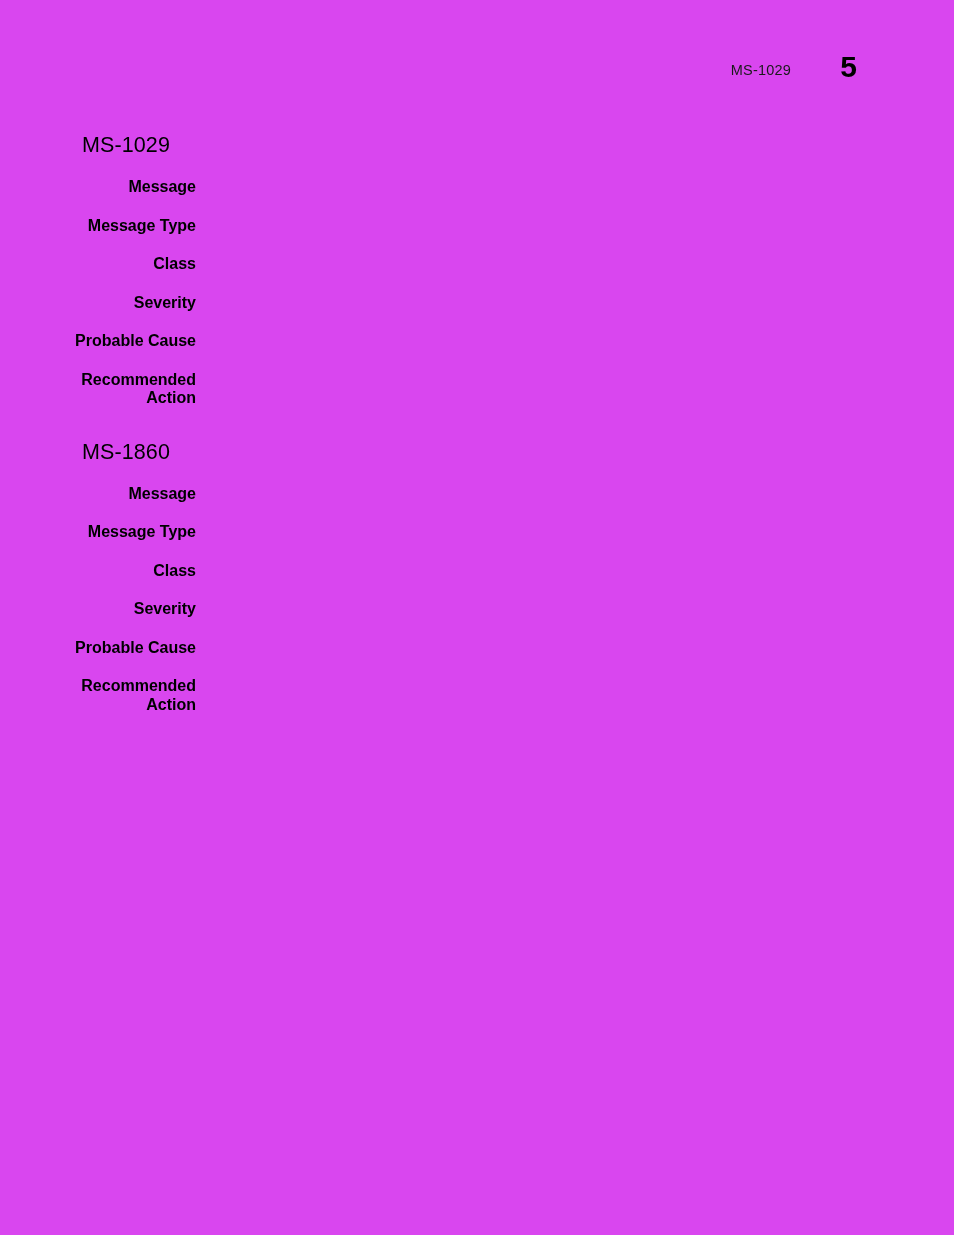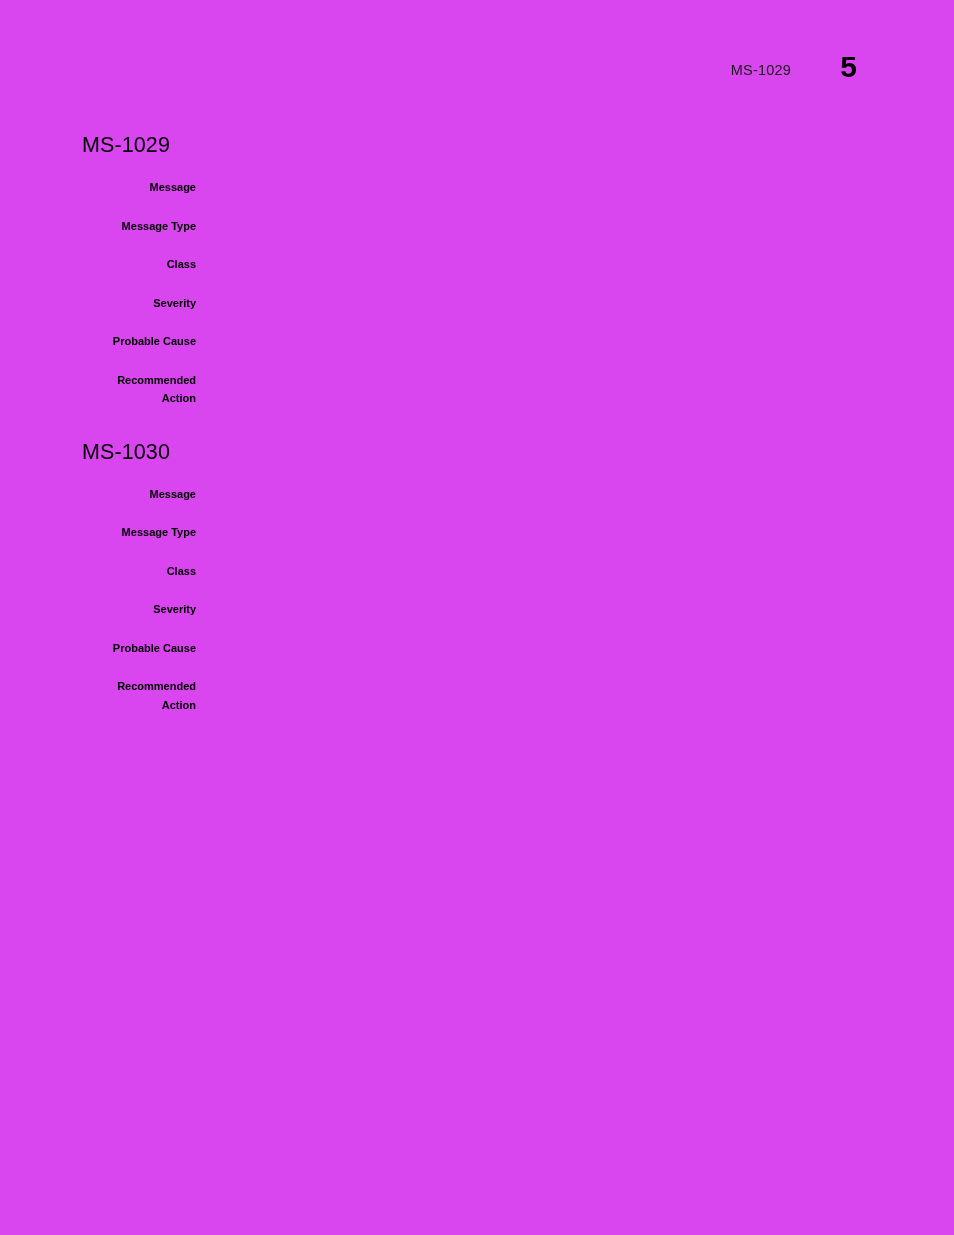--- a/index.html
+++ b/index.html
@@ -86,21 +86,21 @@
     position: relative;
     display: flex;
     align-items: flex-start;
     margin-top: 20px;
   }
 
   .field-label {
     width: 196px;
     flex: 0 0 196px;
     text-align: right;
-    font-size: 11px;
+    font-size: 16px;
     font-weight: 700;
     line-height: 18.5px;
     color: #000000;
     white-space: pre-line;
   }
 
   .field-value {
     flex: 1 1 auto;
     padding-left: 24px;
     min-height: 18px;
@@ -150,21 +150,21 @@
         </li>
         <li class="field-row">
           <div class="field-label">Recommended
 Action</div>
           <div class="field-value"></div>
         </li>
       </ul>
     </section>
 
     <section class="msg-section second">
-      <h2 class="section-heading">MS-1030</h2>
+      <h2 class="section-heading">MS-1860</h2>
 
       <ul class="field-list">
         <li class="field-row">
           <div class="field-label">Message</div>
           <div class="field-value"></div>
         </li>
         <li class="field-row">
           <div class="field-label">Message Type</div>
           <div class="field-value"></div>
         </li>

